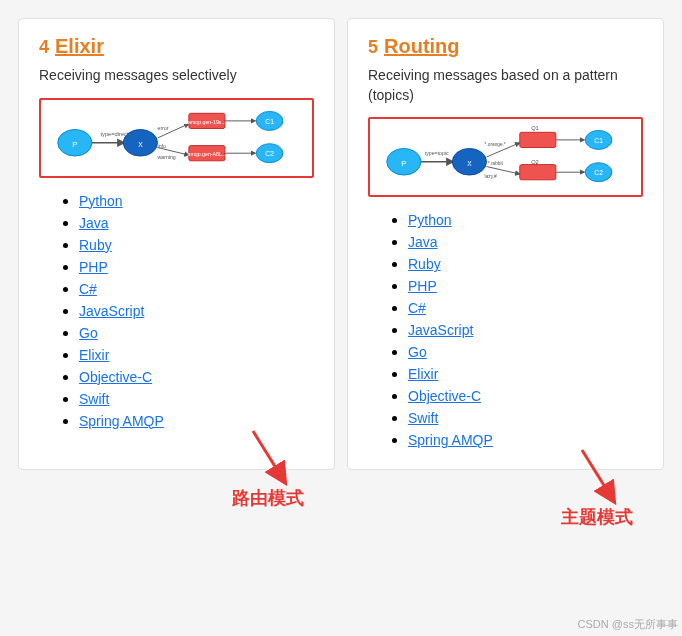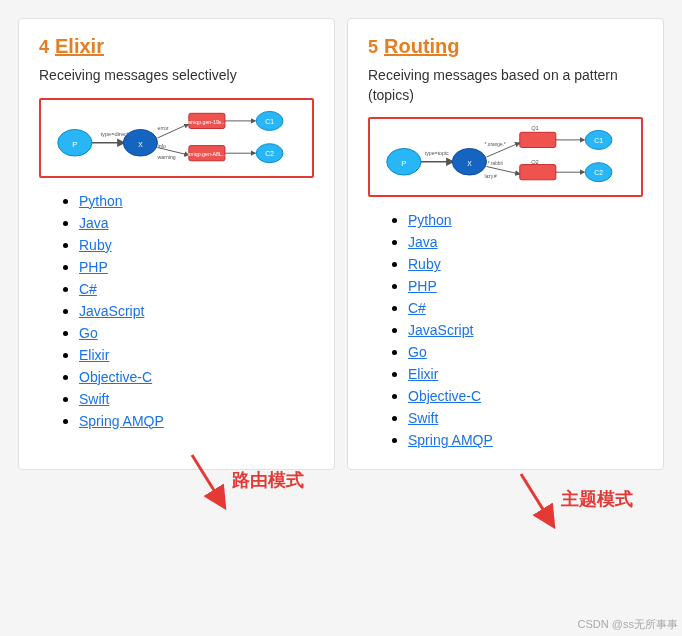--- a/index.html
+++ b/index.html
@@ -147,21 +147,21 @@
         <li><a href="#">PHP</a></li>
         <li><a href="#">C#</a></li>
         <li><a href="#">JavaScript</a></li>
         <li><a href="#">Go</a></li>
         <li><a href="#">Elixir</a></li>
         <li><a href="#">Objective-C</a></li>
         <li><a href="#">Swift</a></li>
         <li><a href="#">Spring AMQP</a></li>
       </ul>
 
-      <div style="position:absolute; bottom:-80px; right:10px; display:flex; flex-direction:row; align-items:center; pointer-events:none;">
+      <div style="position:absolute; bottom:-80px; right:10px; display:flex; flex-direction:column; align-items:center; pointer-events:none;">
         <svg width="50" height="60" viewBox="0 0 50 60">
           <defs>
             <marker id="rarr" markerWidth="8" markerHeight="8" refX="4" refY="4" orient="auto">
               <path d="M0,0 L0,8 L8,4 z" fill="#e53935"></path>
             </marker>
           </defs>
           <line x1="10" y1="5" x2="38" y2="50" stroke="#e53935" stroke-width="3" marker-end="url(#rarr)"></line>
         </svg>
         <span style="color:#e53935; font-size:18px; font-weight:bold; font-family:serif; white-space:nowrap;">路由模式</span>
       </div>
@@ -227,21 +227,21 @@
         <li><a href="#">PHP</a></li>
         <li><a href="#">C#</a></li>
         <li><a href="#">JavaScript</a></li>
         <li><a href="#">Go</a></li>
         <li><a href="#">Elixir</a></li>
         <li><a href="#">Objective-C</a></li>
         <li><a href="#">Swift</a></li>
         <li><a href="#">Spring AMQP</a></li>
       </ul>
 
-      <div style="position:absolute; bottom:-80px; right:10px; display:flex; flex-direction:row; align-items:center; pointer-events:none;">
+      <div style="position:absolute; bottom:-80px; right:10px; display:flex; flex-direction:column; align-items:center; pointer-events:none;">
         <svg width="50" height="60" viewBox="0 0 50 60">
           <defs>
             <marker id="tarr" markerWidth="8" markerHeight="8" refX="4" refY="4" orient="auto">
               <path d="M0,0 L0,8 L8,4 z" fill="#e53935"></path>
             </marker>
           </defs>
           <line x1="10" y1="5" x2="38" y2="50" stroke="#e53935" stroke-width="3" marker-end="url(#tarr)"></line>
         </svg>
         <span style="color:#e53935; font-size:18px; font-weight:bold; font-family:serif; white-space:nowrap;">主题模式</span>
       </div>

